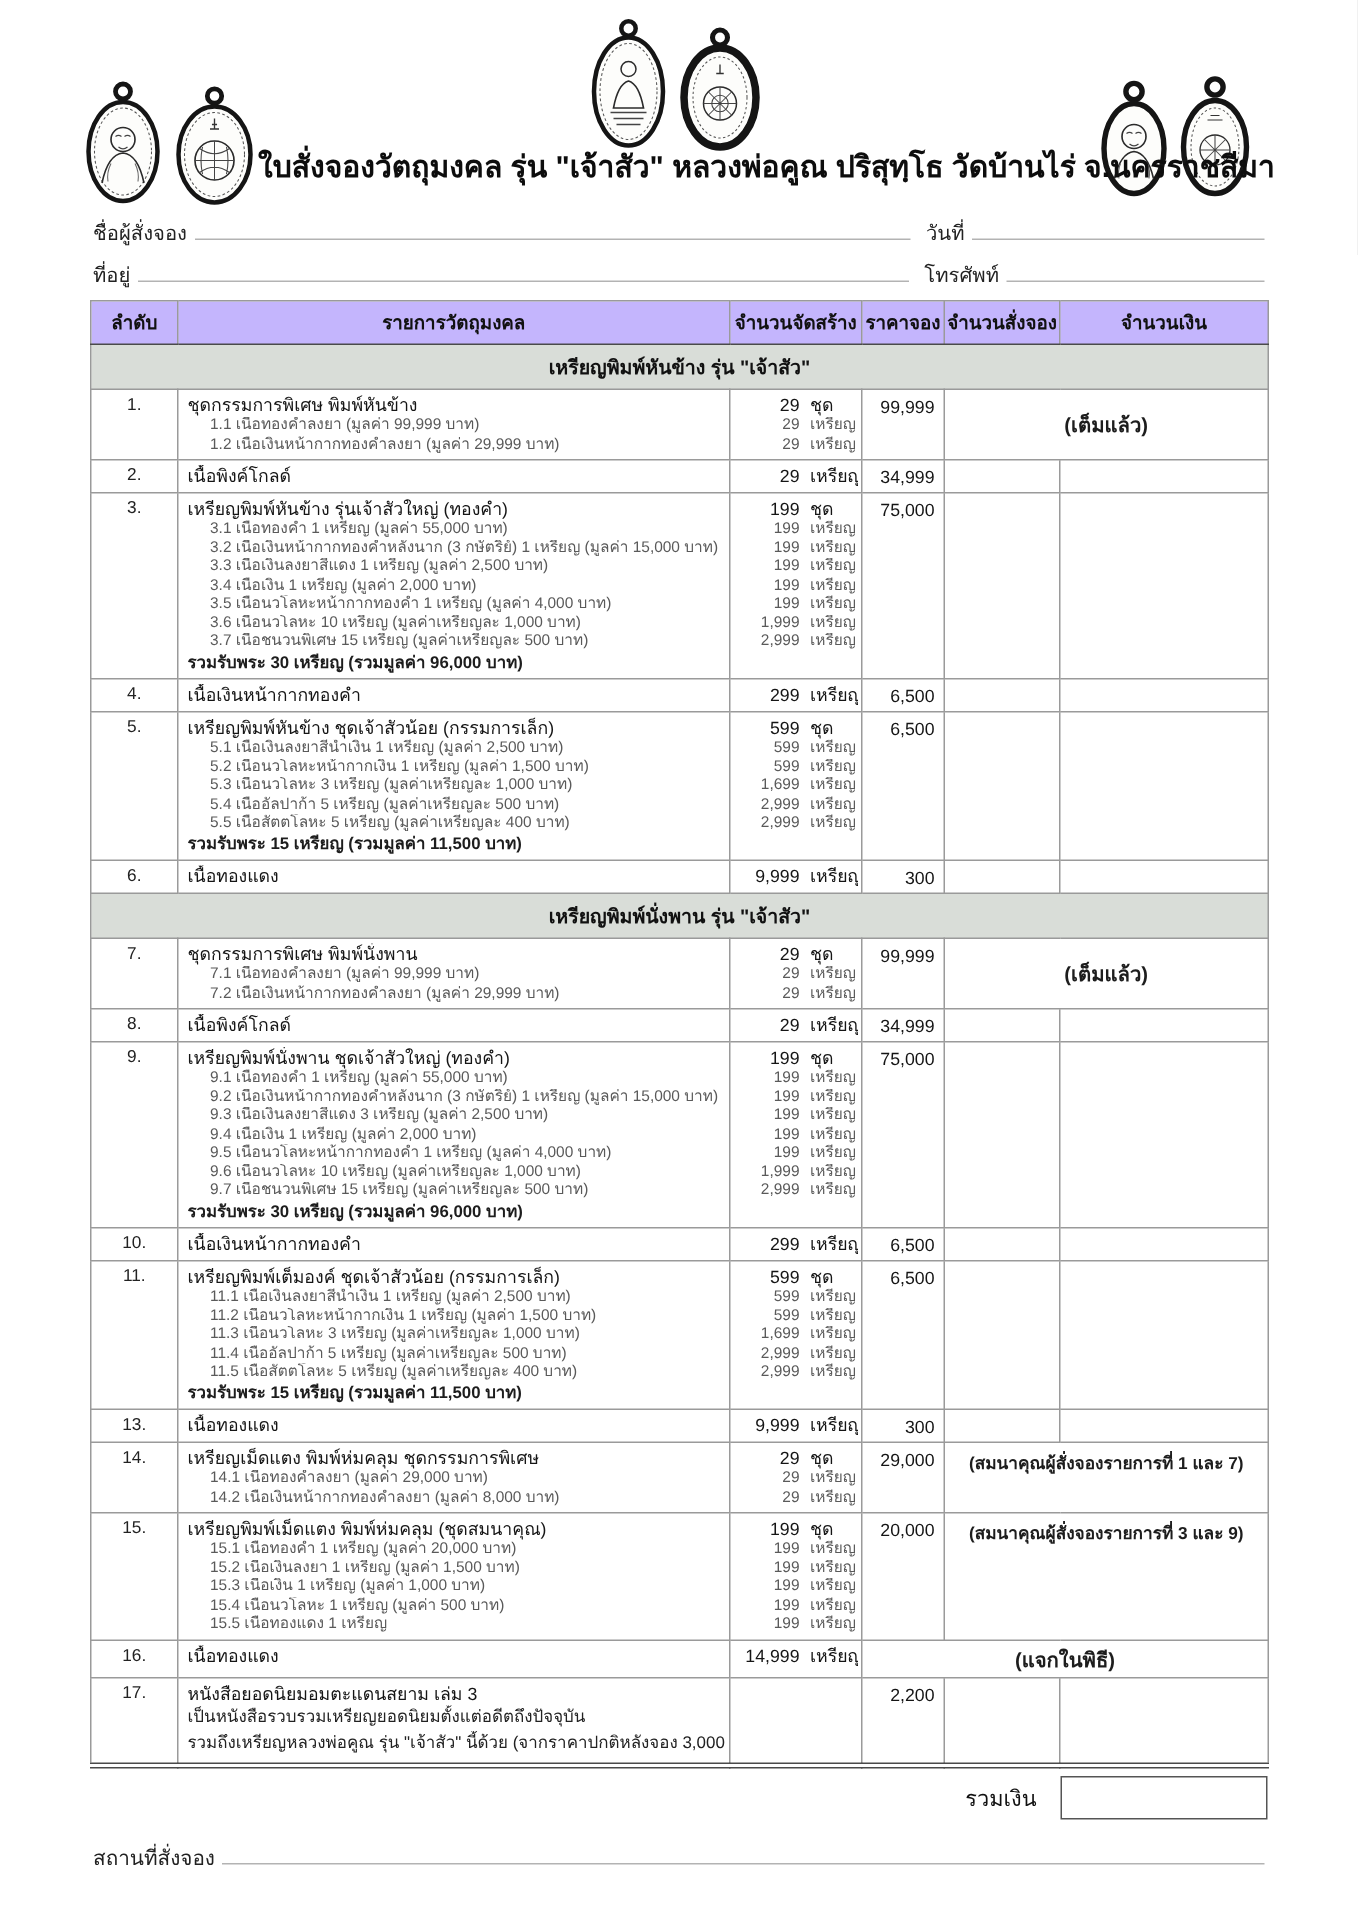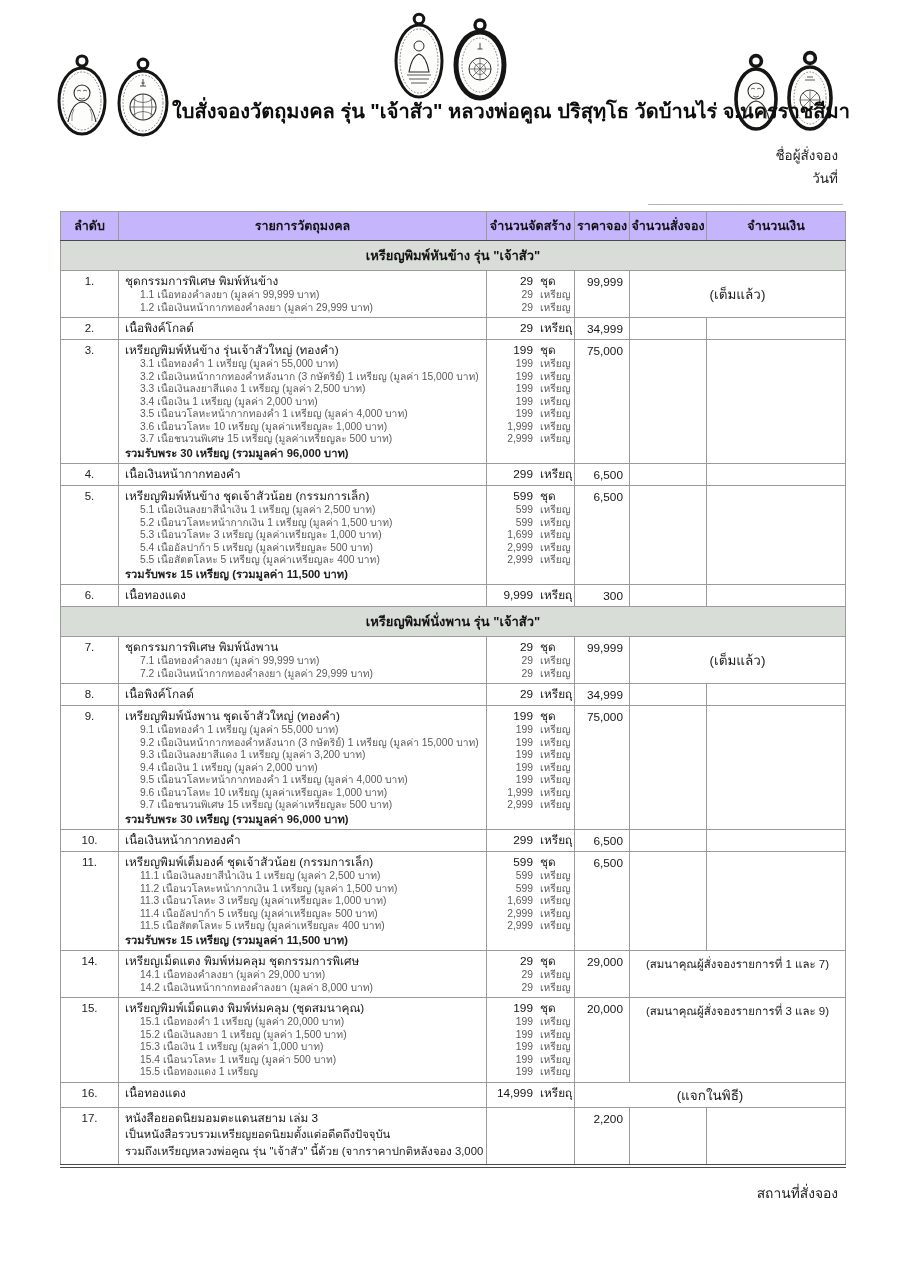--- a/index.html
+++ b/index.html
@@ -12,21 +12,21 @@
   .medal{position:absolute;}
   .medal svg{width:100%;height:100%;display:block;}
   .m1{left:56px;top:53px;width:52px;height:84px;}
   .m2{left:116px;top:57px;width:54px;height:82px;}
   .m3{left:393px;top:12px;width:52px;height:88px;}
   .m4{left:453px;top:18px;width:54px;height:84px;}
   .m5{left:733px;top:53px;width:46px;height:80px;}
   .m6{left:785px;top:50px;width:50px;height:84px;}
   
   .form-lines{margin:2px 62px 0 62px;}
-  .fline{display:flex;align-items:flex-end;margin-bottom:6px;font-size:13.5px;flex-direction:column;}
+  .fline{display:flex;margin-bottom:6px;font-size:13.5px;}
   .flabel{white-space:nowrap;padding-right:5px;color:#222;}
   .flabel.second{padding-left:10px;}
   .fill{border-bottom:1.2px solid #b3b3b3;height:15px;display:inline-block;}
   .grow{flex:1;}
   .w-date{width:195px;}
   .w-phone{width:172px;}
   
   table.order{border-collapse:collapse;margin:4px 0 0 60px;width:785px;
               border:1.6px solid #4a4a4a;border-bottom:4px double #4a4a4a;table-layout:fixed;}
   table.order th,table.order td{border:1px solid #9a9a9a;}
@@ -40,21 +40,21 @@
   .ln-m{font-size:11.8px;line-height:15px;color:#151515;}
   .ln-s{font-size:10.3px;line-height:12.5px;color:#5a5a5a;padding-left:15px;}
   .ln-r{font-size:11.2px;line-height:14.5px;color:#1d1d1d;font-weight:bold;}
   .ln-c{font-size:11.3px;line-height:17.5px;color:#222;}
   .c-qty{vertical-align:top;padding:3px 2px 3px 2px;}
   .c-qty .ln{display:flex;padding-left:0;}
   .c-qty .ln-s{padding-left:0;}
   .c-qty .q{width:44px;text-align:right;flex:none;}
   .c-qty .u{padding-left:7px;}
   .c-price{vertical-align:top;text-align:right;font-size:11.8px;padding:4px 6px 0 0;color:#151515;}
-  .c-note{text-align:center;color:#1d1d1d;}
+  .c-note{text-align:center;color:#1d1d1d;font-weight:bold;}
   .c-note.mid{vertical-align:middle;font-size:13.5px;}
   .c-note.top{vertical-align:top;font-size:11.5px;padding-top:4px;}
   
   .total-row{width:785px;margin:5px 0 0 60px;display:flex;justify-content:flex-end;
              align-items:center;}
   .total-label{font-size:14.5px;color:#111;padding-right:16px;}
   .total-box{width:136px;height:27px;border:1.6px solid #555;background:#fff;}
   
   .footer{margin:14px 62px 0 62px;}
   .footer .fline{margin-bottom:1px;font-size:13.8px;}
@@ -129,20 +129,26 @@
     </div>
     <div class="title">ใบสั่งจองวัตถุมงคล รุ่น "เจ้าสัว" หลวงพ่อคูณ ปริสุทฺโธ วัดบ้านไร่ จ.นครราชสีมา</div>
   </div>
 
   <div class="form-lines">
     <div class="fline">
       <span class="flabel">ชื่อผู้สั่งจอง</span>
       <span class="fill grow"></span>
       <span class="flabel second">วันที่</span>
       <span class="fill w-date"></span>
+    </div>
+    <div class="fline">
+      <span class="flabel">ที่อยู่</span>
+      <span class="fill grow"></span>
+      <span class="flabel second">โทรศัพท์</span>
+      <span class="fill w-phone"></span>
     </div>
   </div>
 
   <table class="order">
     <colgroup>
       <col style="width:58px">
         <col style="width:368px">
         <col style="width:88px">
       <col style="width:55px">
         <col style="width:77px">
@@ -364,21 +370,21 @@
           <td class="c-price">34,999</td>
           <td class="c-order"></td>
           <td class="c-amt"></td>
         </tr>
         <tr class="item-row">
           <td class="c-no">9.</td>
           <td class="c-desc">
             <div class="ln ln-m">เหรียญพิมพ์นั่งพาน ชุดเจ้าสัวใหญ่ (ทองคำ)</div>
             <div class="ln ln-s">9.1 เนื้อทองคำ 1 เหรียญ (มูลค่า 55,000 บาท)</div>
             <div class="ln ln-s">9.2 เนื้อเงินหน้ากากทองคำหลังนาก (3 กษัตริย์) 1 เหรียญ (มูลค่า 15,000 บาท)</div>
-            <div class="ln ln-s">9.3 เนื้อเงินลงยาสีแดง 1 เหรียญ (มูลค่า 3,200 บาท)</div>
+            <div class="ln ln-s">9.3 เนื้อเงินลงยาสีแดง 3 เหรียญ (มูลค่า 2,500 บาท)</div>
             <div class="ln ln-s">9.4 เนื้อเงิน 1 เหรียญ (มูลค่า 2,000 บาท)</div>
             <div class="ln ln-s">9.5 เนื้อนวโลหะหน้ากากทองคำ 1 เหรียญ (มูลค่า 4,000 บาท)</div>
             <div class="ln ln-s">9.6 เนื้อนวโลหะ 10 เหรียญ (มูลค่าเหรียญละ 1,000 บาท)</div>
             <div class="ln ln-s">9.7 เนื้อชนวนพิเศษ 15 เหรียญ (มูลค่าเหรียญละ 500 บาท)</div>
             <div class="ln ln-r">รวมรับพระ 30 เหรียญ (รวมมูลค่า 96,000 บาท)</div>
           </td>
           <td class="c-qty">
             <div class="ln ln-m">
               <span class="q">199</span>
               <span class="u">ชุด</span>
@@ -466,20 +472,35 @@
             <div class="ln ln-s">
               <span class="q">2,999</span>
               <span class="u">เหรียญ</span>
             </div>
           </td>
           <td class="c-price">6,500</td>
           <td class="c-order"></td>
           <td class="c-amt"></td>
         </tr>
         <tr class="item-row">
+          <td class="c-no">13.</td>
+          <td class="c-desc">
+            <div class="ln ln-m">เนื้อทองแดง</div>
+          </td>
+          <td class="c-qty">
+            <div class="ln ln-m">
+              <span class="q">9,999</span>
+              <span class="u">เหรียญ</span>
+            </div>
+          </td>
+          <td class="c-price">300</td>
+          <td class="c-order"></td>
+          <td class="c-amt"></td>
+        </tr>
+        <tr class="item-row">
           <td class="c-no">14.</td>
           <td class="c-desc">
             <div class="ln ln-m">เหรียญเม็ดแตง พิมพ์ห่มคลุม ชุดกรรมการพิเศษ</div>
             <div class="ln ln-s">14.1 เนื้อทองคำลงยา (มูลค่า 29,000 บาท)</div>
             <div class="ln ln-s">14.2 เนื้อเงินหน้ากากทองคำลงยา (มูลค่า 8,000 บาท)</div>
           </td>
           <td class="c-qty">
             <div class="ln ln-m">
               <span class="q">29</span>
               <span class="u">ชุด</span>
@@ -556,20 +577,24 @@
             <div class="ln ln-c">รวมถึงเหรียญหลวงพ่อคูณ รุ่น "เจ้าสัว" นี้ด้วย (จากราคาปกติหลังจอง 3,000 บาท)</div>
           </td>
           <td class="c-qty"></td>
           <td class="c-price">2,200</td>
           <td class="c-order"></td>
           <td class="c-amt"></td>
         </tr>
       </tbody>
   </table>
 
+  <div class="total-row">
+    <span class="total-label">รวมเงิน</span>
+    <div class="total-box"></div>
+  </div>
 
   <div class="footer">
     <div class="fline">
       <span class="flabel">สถานที่สั่งจอง</span>
       <span class="fill grow"></span>
     </div>
 
   </div>
 
 </div>

